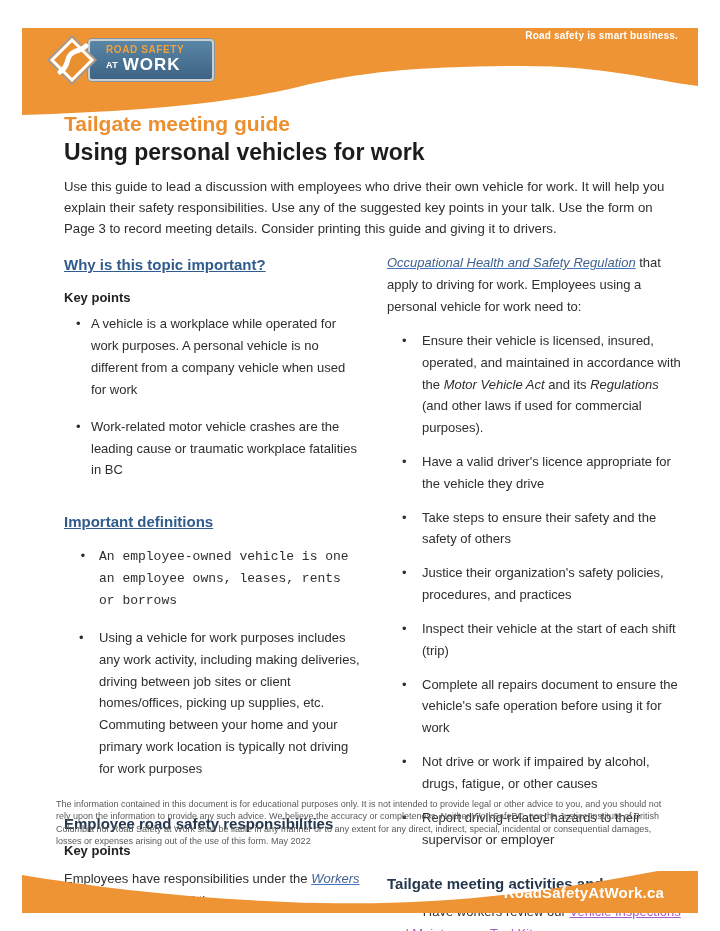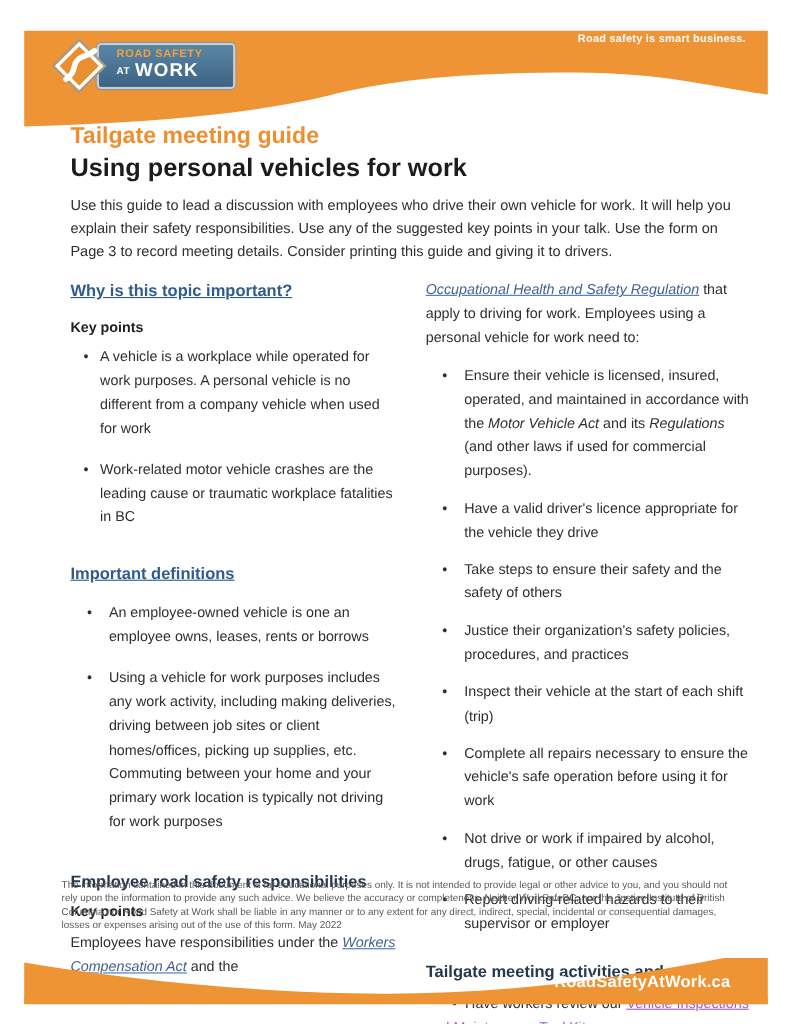--- a/index.html
+++ b/index.html
@@ -106,21 +106,21 @@
           <div class="subhead">Key points</div>
           <ul class="blist">
             <li>A vehicle is a workplace while operated for work purposes. A personal vehicle is no different from a company vehicle when used for work</li>
             <li>Work-related motor vehicle crashes are the leading cause or traumatic workplace fatalities in BC</li>
           </ul>
         </div>
 
         <div class="sect" style="margin-top:28px;">
           <h3 class="h-blue">Important definitions</h3>
           <ul class="blist wide" style="margin-top:12px;">
-            <li style="margin-bottom:15px;">An employee-owned vehicle is one an employee owns, leases, rents or borrows</li>
+            <li style="margin-bottom:15px;font-family:Liberation Mono, monospace;">An employee-owned vehicle is one an employee owns, leases, rents or borrows</li>
             <li>Using a vehicle for work purposes includes any work activity, including making deliveries, driving between job sites or client homes/offices, picking up supplies, etc. Commuting between your home and your primary work location is typically not driving for work purposes</li>
           </ul>
         </div>
 
         <div class="sect" style="margin-top:34px;">
           <h3 class="h-navy">Employee road safety responsibilities</h3>
           <div class="subhead">Key points</div>
           <p class="para"><span>Employees have responsibilities under the </span><a class="link-blue">Workers Compensation Act</a><span> and the</span></p>
         </div>
       </div>
@@ -128,21 +128,21 @@
       <div class="col">
 
         <p class="para" style="margin:0 0 12px 0;"><a class="link-blue">Occupational Health and Safety Regulation</a><span> that apply to driving for work. Employees using a personal vehicle for work need to:</span></p>
 
         <ul class="blist wide">
           <li><span>Ensure their vehicle is licensed, insured, operated, and maintained in accordance with the </span><span class="it">Motor Vehicle Act</span><span> and its </span><span class="it">Regulations</span><span> (and other laws if used for commercial purposes).</span></li>
           <li>Have a valid driver's licence appropriate for the vehicle they drive</li>
           <li>Take steps to ensure their safety and the safety of others</li>
           <li>Justice their organization's safety policies, procedures, and practices</li>
           <li>Inspect their vehicle at the start of each shift (trip)</li>
-          <li>Complete all repairs necessary to ensure the vehicle's safe operation before using it for work</li>
+          <li>Complete all repairs document to ensure the vehicle's safe operation before using it for work</li>
           <li>Not drive or work if impaired by alcohol, drugs, fatigue, or other causes</li>
           <li>Report driving-related hazards to their supervisor or employer</li>
         </ul>
 
         <div class="sect" style="margin-top:24px;">
           <h3 class="h-navy">Tailgate meeting activities and resources</h3>
           <ul class="blist">
             <li class="flush"><span>•</span>&nbsp; <span>Have workers review our </span><a class="link-purple">Vehicle Inspections and Maintenance Tool Kit</a></li>
           </ul>
         </div>

